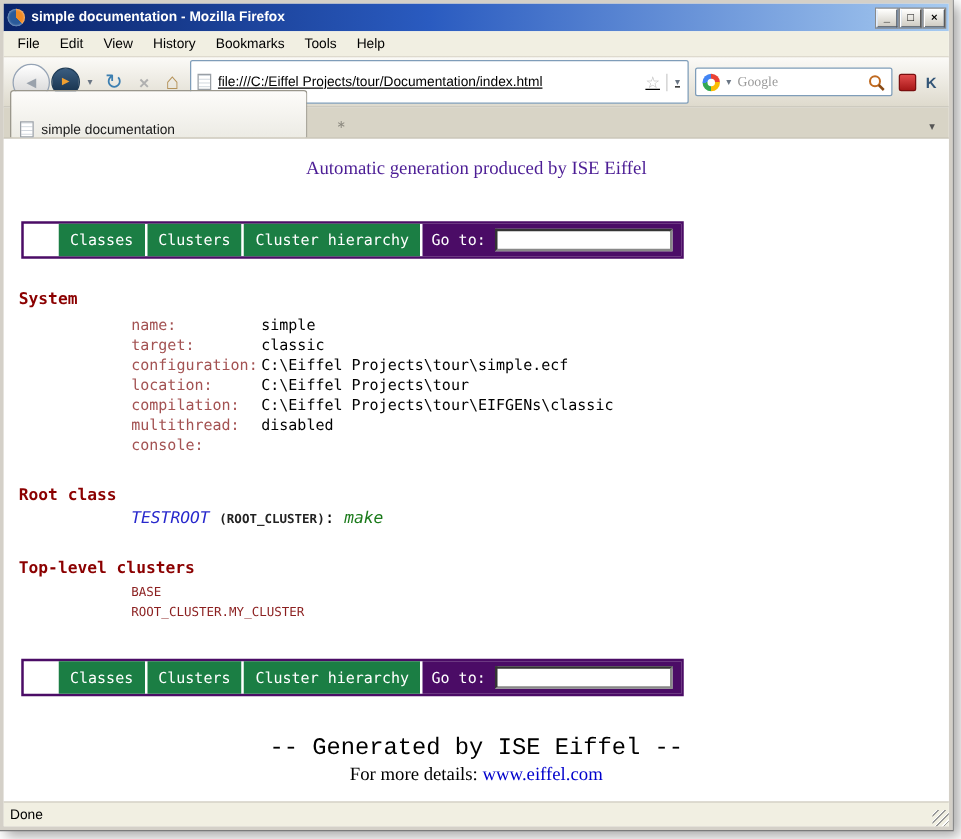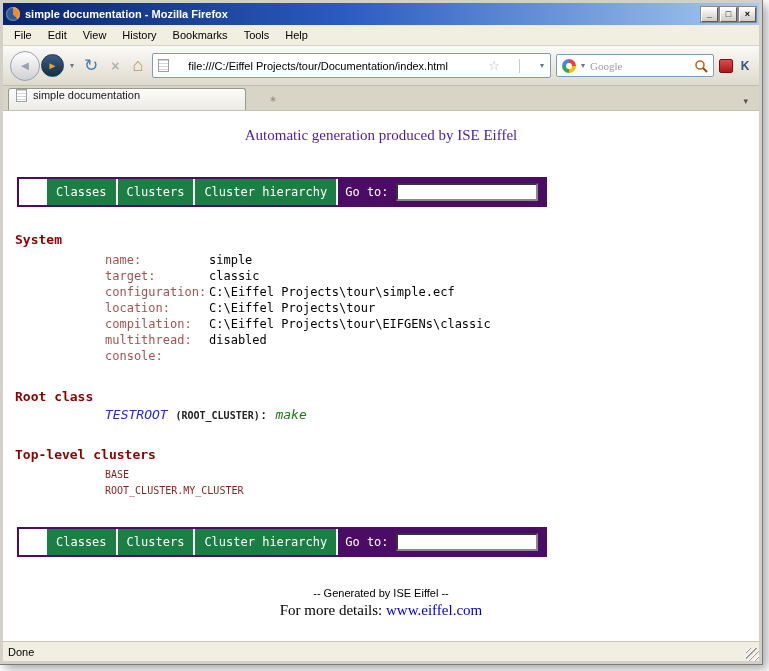--- a/index.html
+++ b/index.html
@@ -37,23 +37,23 @@
     background:linear-gradient(#ffffff,#d0d0d0); color:#9aa2ac; font-size:13px;
     display:flex; align-items:center; justify-content:center; }
   .btn-forward{ width:23px; height:23px; border-radius:50%; border:1px solid #1d3a55;
     background:linear-gradient(#3a5d80,#142e48); color:#f0a030; font-size:10px;
     display:flex; align-items:center; justify-content:center; margin-left:-4px; }
   .chev{ color:#6a7684; font-size:8px; padding:0 1px; }
   .btn-refresh{ color:#3c7fb1; font-size:17px; padding:0 4px; }
   .btn-stop{ color:#b0b0b0; font-size:14px; font-weight:bold; padding:0 4px; }
   .btn-home{ color:#b5935a; font-size:18px; padding:0 4px; }
 
-  .addressbar{ flex:1; height:25px; background:#fff; border:1px solid #7f9db9;
-    border-radius:2px; display:flex; align-items:center; gap:19px; padding:0 5px;
-    font-size:11px; color:#000; min-width:0; }
+  .addressbar{ flex:1; height:35px; background:#fff; border:1px solid #7f9db9;
+    border-radius:2px; display:flex; align-items:center; gap:5px; padding:0 5px;
+    font-size:11px; color:#000; min-width:0;text-decoration:underline; }
   .page-icon{ width:11px; height:13px; background:#fff; border:1px solid #9aa0a6; flex:0 0 11px;
     background-image:linear-gradient(#cfd6dd 1px, transparent 1px);
     background-size:100% 3px; background-position:0 3px; }
   .address-text{ flex:1; white-space:nowrap; overflow:hidden; }
   .star{ color:#b8b8b8; font-size:13px; }
   .bar-sep{ width:1px; height:14px; background:#ccc; }
 
   .searchbox{ width:158px; height:23px; background:#fff; border:1px solid #7f9db9;
     border-radius:2px; display:flex; align-items:center; gap:4px; padding:0 5px; flex:0 0 158px; }
   .google-logo{ width:14px; height:14px; border-radius:50%; position:relative; flex:0 0 14px;
@@ -63,23 +63,23 @@
   .search-text{ flex:1; font-size:11px; color:#9a9a9a;font-family:Liberation Serif, serif; }
 
   .addon-red{ width:14px; height:14px; border-radius:2px; background:linear-gradient(#e14b4b,#a81818);
     border:1px solid #7a0f0f; flex:0 0 14px; }
   .addon-k{ width:14px; height:14px; display:flex; align-items:center; justify-content:center;
     color:#335577; font-weight:bold; font-size:12px; }
 
   
   .tabbar{ height:25px; flex:0 0 25px; background:#d8d4c6; border-bottom:1px solid #c4c0b2;
     display:flex; align-items:flex-end; padding:0 5px; }
-  .tab{ height:22px; width:238px; background:linear-gradient(#fdfcfa,#ecebe4);
+  .tab{ height:38px; width:238px; background:linear-gradient(#fdfcfa,#ecebe4);
     border:1px solid #9a978c; border-bottom:none; border-radius:3px 3px 0 0;
-    display:flex; align-items:flex-start; gap:6px; padding:0 7px; font-size:11px; color:#1a1a1a; }
+    display:flex; align-items:flex-end; gap:6px; padding:0 7px; font-size:11px; color:#1a1a1a; }
   .tab-stub{ height:18px; width:26px; margin-left:14px; margin-bottom:2px;
     display:flex; align-items:center; justify-content:center; color:#8d8a80; font-size:9px; }
   .tab-overflow{ margin-left:auto; color:#555; font-size:9px; padding:0 6px 4px 0; }
 
   
   .content{ flex:1; background:#fff; overflow:hidden; padding-left:12px; position:relative; }
   .mono{ font-family:"DejaVu Sans Mono","Liberation Mono",monospace;padding-left:28px; }
   .doc-header{ font-family:"Liberation Serif",serif; font-size:15px; color:#4c1d95;
     text-align:center; margin-top:16px; padding-right:12px; }
 
@@ -100,21 +100,21 @@
 
   .root-line{ margin:3px 0 0 62px; font-size:13px; }
   .class-link{ color:#2828cc; font-style:italic; cursor:pointer; }
   .cluster-tag{ font-size:10px; font-weight:bold; color:#222; }
   .plain{ color:#000; }
   .feature-link{ color:#1a7a1a; font-style:italic; cursor:pointer; }
 
   .clusters-list{ margin:5px 0 0 62px; font-size:10px; font-weight:normal; line-height:16px; }
   .cluster-item{ color:#8b1f1f; cursor:pointer; }
 
-  .footer-line1{ font-family:Liberation Sans, sans-serif; font-size:11px; text-align:center;
+  .footer-line1{ font-family:Liberation Mono, monospace; font-size:19px; text-align:center;
     margin-top:30px; padding-right:12px; }
   .footer-line2{ font-family:"Liberation Serif",serif; font-size:15px; text-align:center;
     margin-top:3px; padding-right:12px; }
   .eiffel-link{ color:#0000cc; cursor:pointer; }
 
   
   .statusbar{ height:20px; flex:0 0 20px; background:#f1efe2; border-top:1px solid #c8c4b8;
     display:flex; align-items:center; font-size:11px; color:#000; padding-left:5px; }
   .resize-grip{ margin-left:auto; width:13px; height:13px; align-self:flex-end;
     background:repeating-linear-gradient(135deg, transparent 0 2px, #fff 2px 3px, #9a9a9a 3px 4px); }

